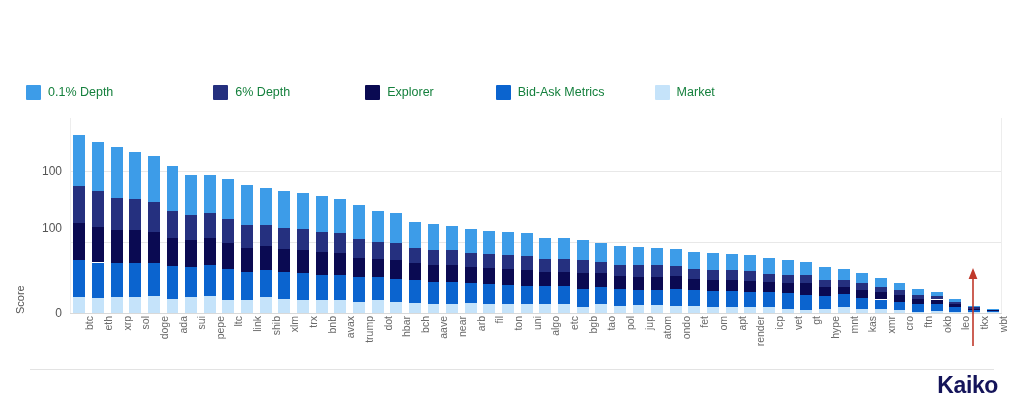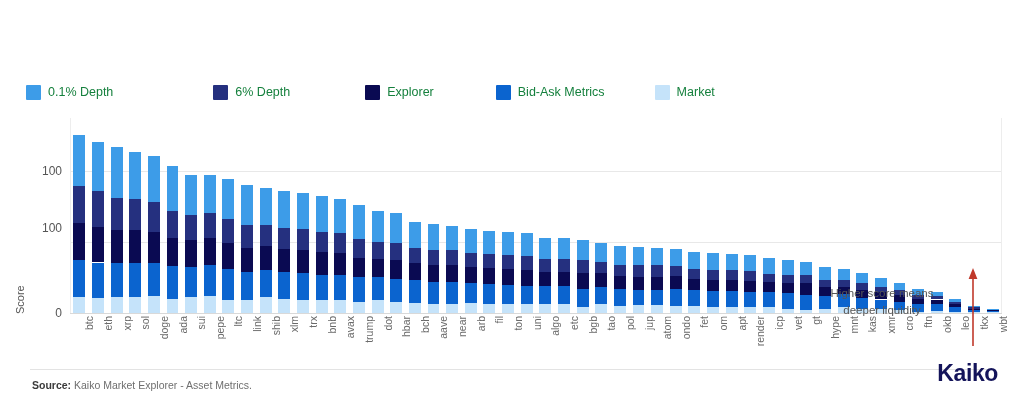--- a/index.html
+++ b/index.html
@@ -56,21 +56,21 @@
   .annot{
     position:absolute;left:812px;top:167px;width:140px;
     font-size:11.5px;color:#555;text-align:center;line-height:1.45;
   }
   .annot-arrow{position:absolute;left:966px;top:148px;width:14px;height:82px;}
 
   
   .footrule{position:absolute;left:30px;top:369px;width:964px;height:1px;background:#e3e3e3;}
   .source{position:absolute;left:32px;top:379px;font-size:10.5px;color:#6f6f6f;}
   .source b{color:#3a3a3a;}
-  .brand{position:absolute;right:26px;top:360px;display:flex;align-items:center;}
+  .brand{position:absolute;right:26px;top:372px;display:flex;align-items:center;}
   .brand-mark{width:26px;height:26px;}
   .brand-name{font-size:23px;font-weight:bold;color:#14145a;margin-left:8px;letter-spacing:-0.4px;}
 </style>
 </head>
 <body>
 
 <div class="frame">
 
 
   <div class="legend" id="legend">
@@ -456,21 +456,20 @@
         </div>
         <div class="bar-col" style="left: 916.715px; width: 11.9296px; height: 4.26923px;">
           <div class="seg" style="background: rgb(197, 227, 250); height: 0.711538px; bottom: 0px;"></div>
           <div class="seg" style="background: rgb(11, 100, 207); height: 1.42308px; bottom: 0.711538px;"></div>
           <div class="seg" style="background: rgb(10, 10, 82); height: 0.711538px; bottom: 2.13462px;"></div>
           <div class="seg" style="background: rgb(37, 48, 127); height: 0.711538px; bottom: 2.84615px;"></div>
           <div class="seg" style="background: rgb(61, 156, 232); height: 0.711538px; bottom: 3.55769px;"></div>
         </div>
       </div>
 
-    <div class="annot">Higher score means deeper liquidity</div>
     <svg class="annot-arrow" viewBox="0 0 14 82">
       <line x1="7" y1="80" x2="7" y2="10" stroke="#c0392b" stroke-width="1.6"></line>
       <polygon points="7,2 2.6,13 11.4,13" fill="#c0392b"></polygon>
     </svg>
   </div>
 
   <div class="xlabels" id="xlabels">
       <div class="xlab" style="left: 13.32px;">btc</div>
       <div class="xlab" style="left: 31.96px;">eth</div>
       <div class="xlab" style="left: 50.6px;">xrp</div>
@@ -517,21 +516,20 @@
       <div class="xlab" style="left: 814.84px;">xmr</div>
       <div class="xlab" style="left: 833.48px;">cro</div>
       <div class="xlab" style="left: 852.12px;">ftn</div>
       <div class="xlab" style="left: 870.76px;">okb</div>
       <div class="xlab" style="left: 889.4px;">leo</div>
       <div class="xlab" style="left: 908.04px;">tkx</div>
       <div class="xlab" style="left: 926.68px;">wbt</div>
     </div>
 
   <div class="footrule"></div>
-  <div class="source"><b>Source:</b><span> Kaiko Market Explorer - Asset Metrics.</span></div>
   <div class="brand">
     <svg class="brand-mark" viewBox="0 0 48 48">
       <path d="M23 4 L7 11 L7 29 L18 40 L18 30 L13 25 L13 15 L23 11 Z" fill="url(#og1)"></path>
       <path d="M25 44 L41 37 L41 19 L30 8 L30 18 L35 23 L35 33 L25 37 Z" fill="url(#og2)"></path>
     </svg>
     <div class="brand-name">Kaiko</div>
   </div>
 
 </div>
 

